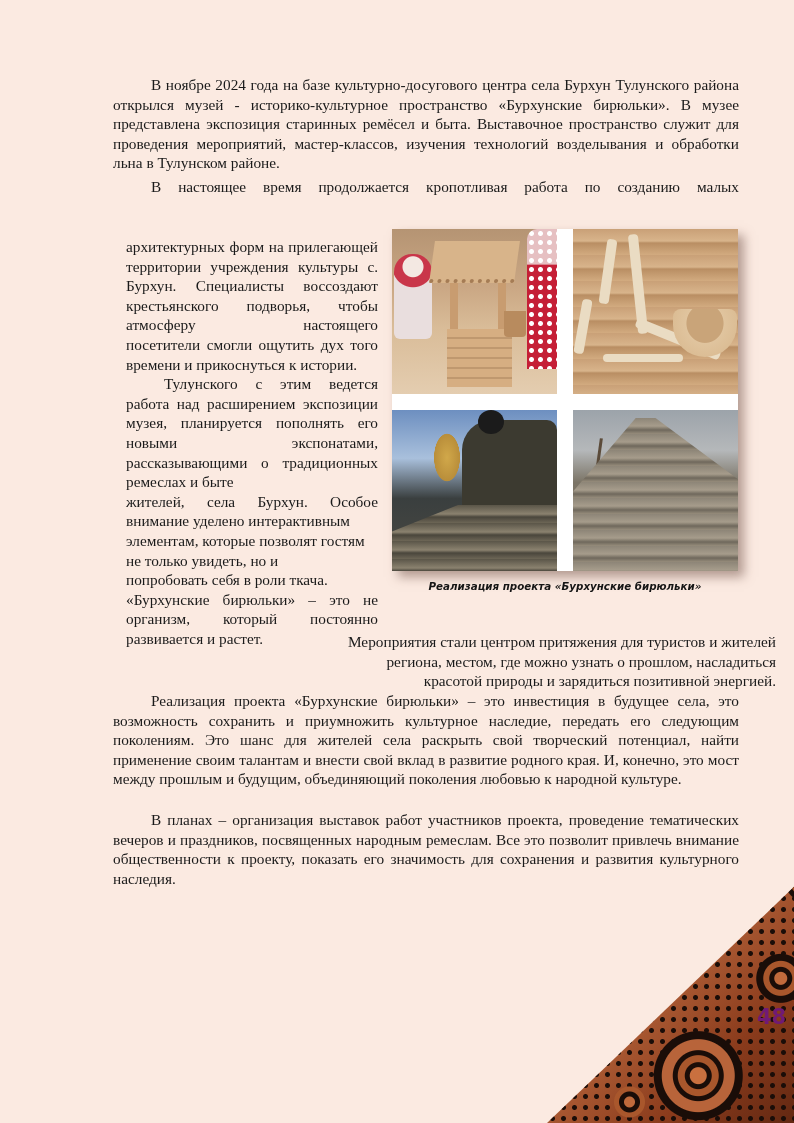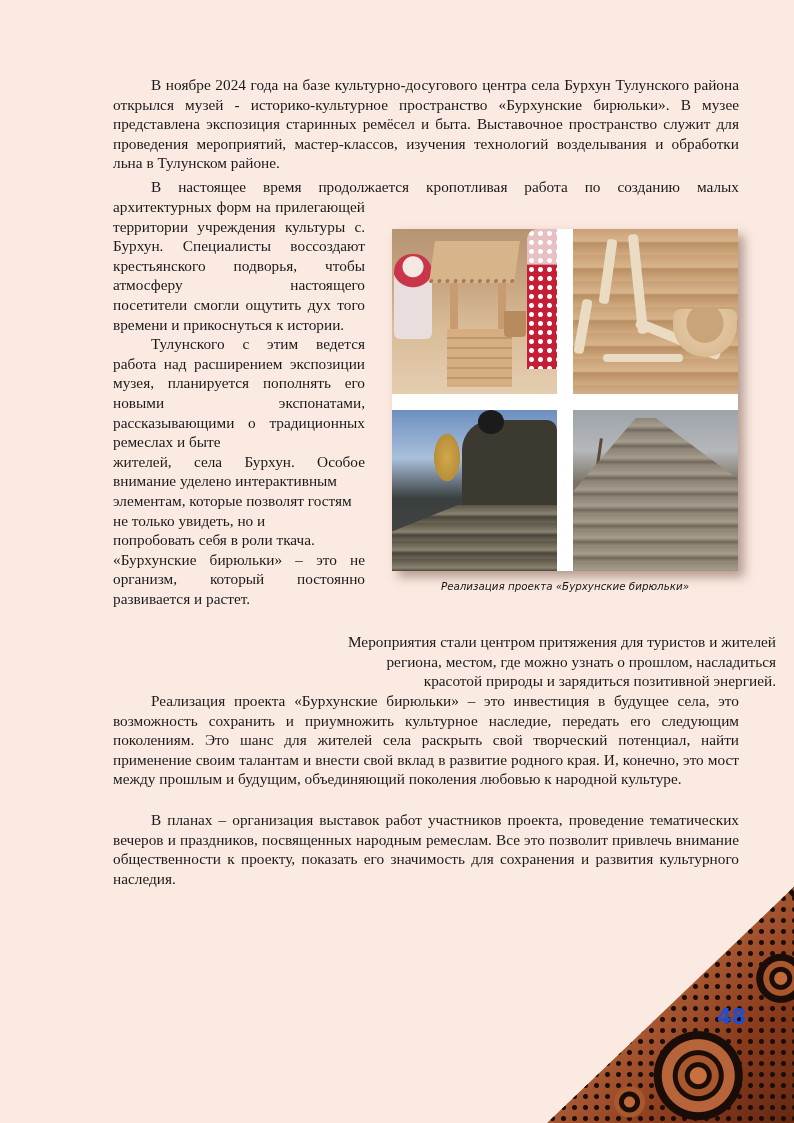--- a/index.html
+++ b/index.html
@@ -14,21 +14,21 @@
   .text {
     position: absolute;
     font-size: 15.3px;
     line-height: 19.6px;
     text-align: justify;
   }
   .indent { text-indent: 38px; }
   .full { left: 113px; width: 626px; }
   .p1 { top: 75px; }
   .p2 { top: 177px; }
-  .narrow { left: 113px; width: 252px; }
+  .narrow { left: 126px; width: 252px; margin-top: 40px; }
   .col { top: 216px; }
   .col p { margin: 0; text-align: justify; }
   .col p.lastj { text-align-last: justify; }
   .col p.indent { text-indent: 38px; }
   .after { top: 632px; left: 113px; width: 626px; }
   .after p { margin: 0; }
   .p-real { top: 691px; }
   .p-plan { top: 810px; }
 
   .collage {
@@ -70,38 +70,38 @@
 
   
   .cabin { position:absolute; left:0; top:8px; width:165px; height:153px;
     background: repeating-linear-gradient(180deg,#8d8577 0,#a69c8b 8px,#6f685c 12px,#978d7c 16px);
     clip-path: polygon(38% 0,50% 0,100% 40%,100% 100%,0 100%,0 48%); }
   .pole { position:absolute; left:22px; top:28px; width:3px; height:70px; background:#5b4b3a; transform: rotate(8deg); }
 
   .caption {
     position: absolute; left: 392px; top: 580px; width: 346px; text-align: center;
     font-family: "DejaVu Sans", "Liberation Sans", sans-serif;
-    font-size: 10.3px; font-weight: normal; font-style: italic; color: #151515;
+    font-size: 10.3px; font-weight: bold; font-style: italic; color: #151515;
   }
 
   .corner {
     position: absolute; right: 0; bottom: 0; width: 275px; height: 263px;
     clip-path: polygon(100% 0, 100% 100%, 0 100%);
     background:
       radial-gradient(circle at 55% 82%, #c9703f 0 8px, #1a0d08 9px 13px, #a9572c 14px 20px, #1a0d08 21px 25px, #b8643a 26px 36px, #1a0d08 37px 44px, transparent 45px),
       radial-gradient(circle at 85% 45%, #c06a3c 0 6px, #1a0d08 7px 11px, #a9572c 12px 17px, #1a0d08 18px 24px, transparent 25px),
       radial-gradient(circle at 94% 8%, #c06a3c 0 5px, #1a0d08 6px 10px, #a9572c 11px 15px, #1a0d08 16px 20px, transparent 21px),
       radial-gradient(circle at 30% 92%, #c06a3c 0 5px, #1a0d08 6px 10px, #a9572c 11px 15px, transparent 16px),
       radial-gradient(circle, #1a0d08 2px, transparent 3px) 0 0/11px 11px,
       linear-gradient(135deg, #7a3418 0%, #b4633a 40%, #8a3b1c 70%, #5a2410 100%);
   }
   .pagenum {
-    position: absolute; left: 717px; top: 1005px;
+    position: absolute; left: 757px; top: 1005px;
     font-family: "DejaVu Sans", "Liberation Sans", sans-serif;
-    font-weight: bold; font-size: 21px; color: #1d4ed8;
+    font-weight: bold; font-size: 21px; color: #701a75;
   }
 </style>
 </head>
 <body>
 
 <div class="page">
 
   <div class="text full p1 indent">В ноябре 2024 года на базе культурно-досугового центра села Бурхун Тулунского района открылся музей - историко-культурное пространство «Бурхунские бирюльки». В музее представлена экспозиция старинных ремёсел и быта. Выставочное пространство служит для проведения мероприятий, мастер-классов, изучения технологий возделывания и обработки льна в Тулунском районе.</div>
 
   <div class="text full p2 indent" style="text-align-last: justify;">В настоящее время продолжается кропотливая работа по созданию малых</div>

